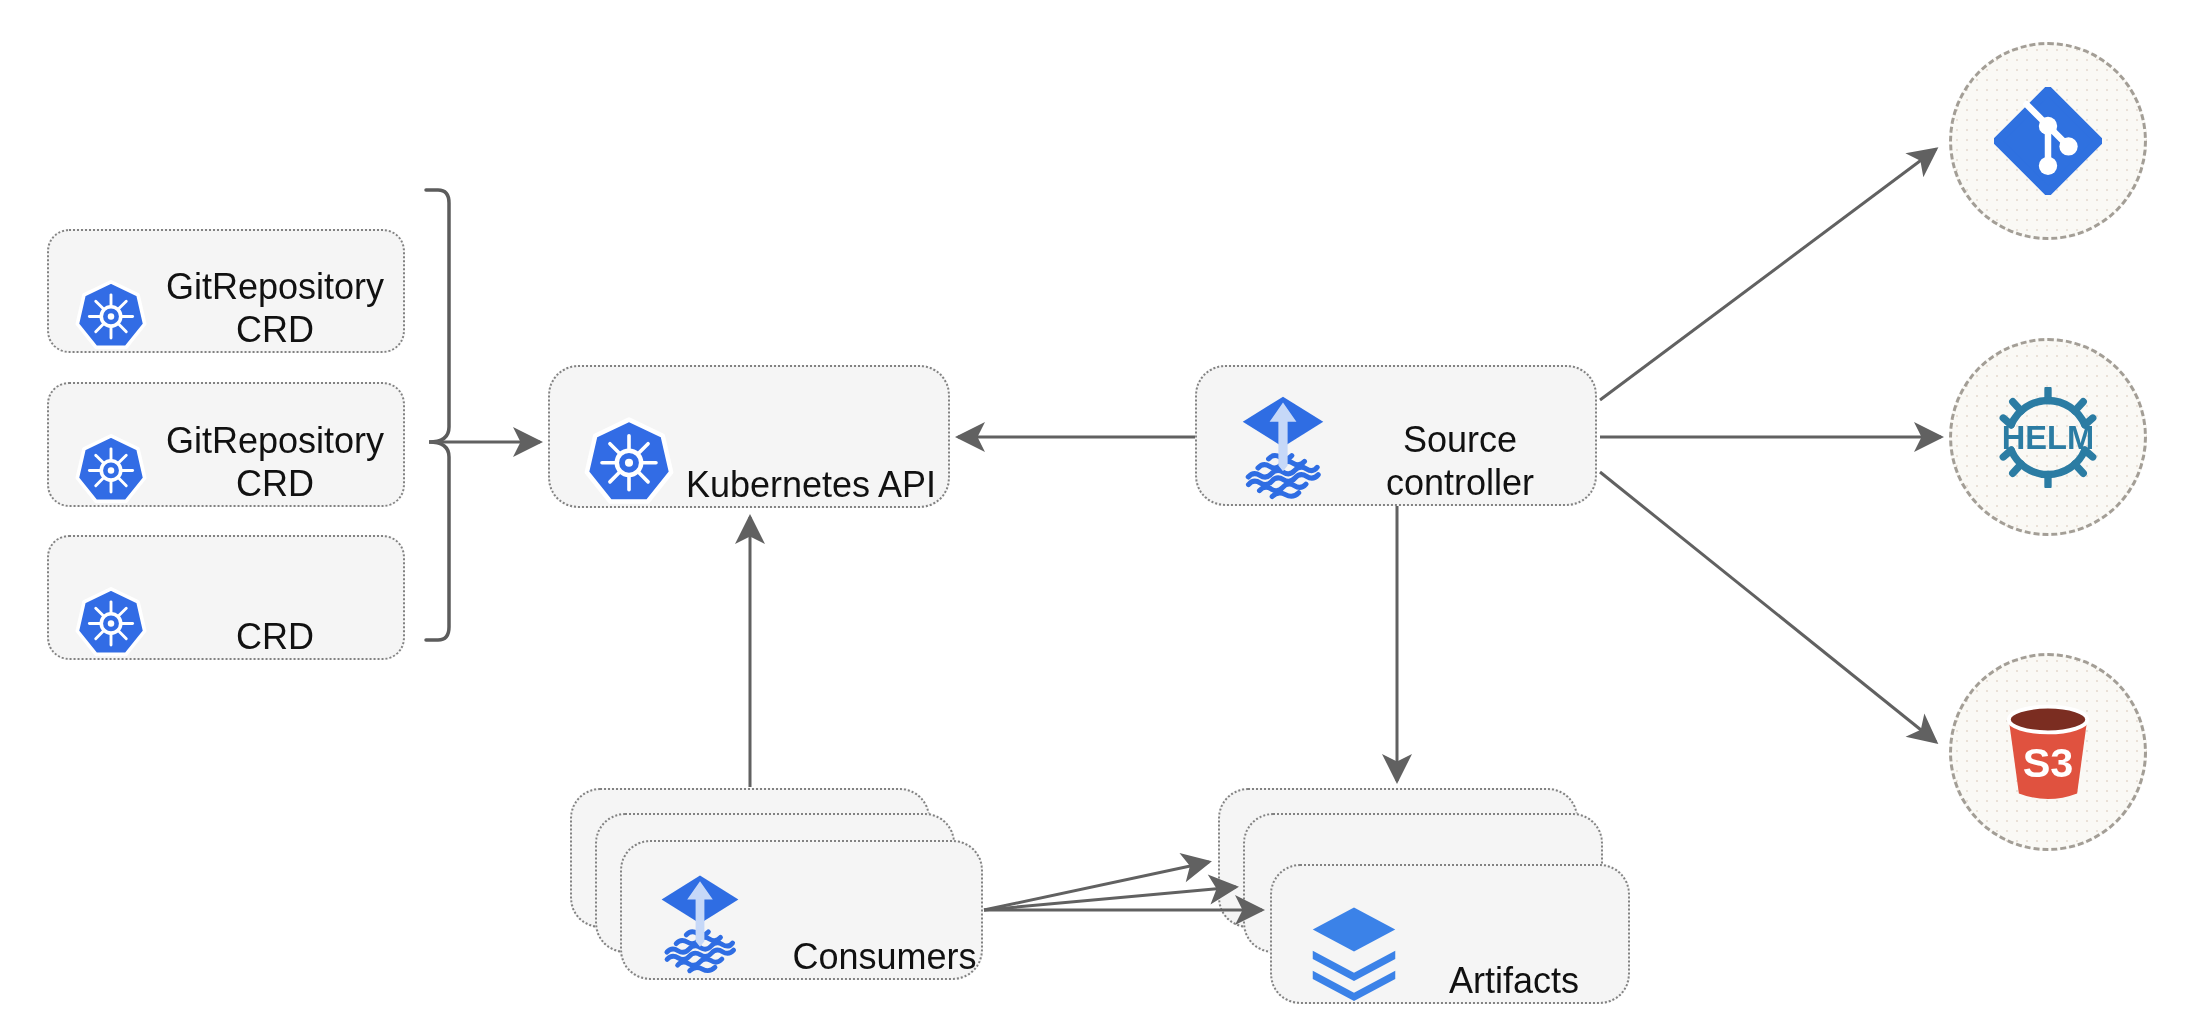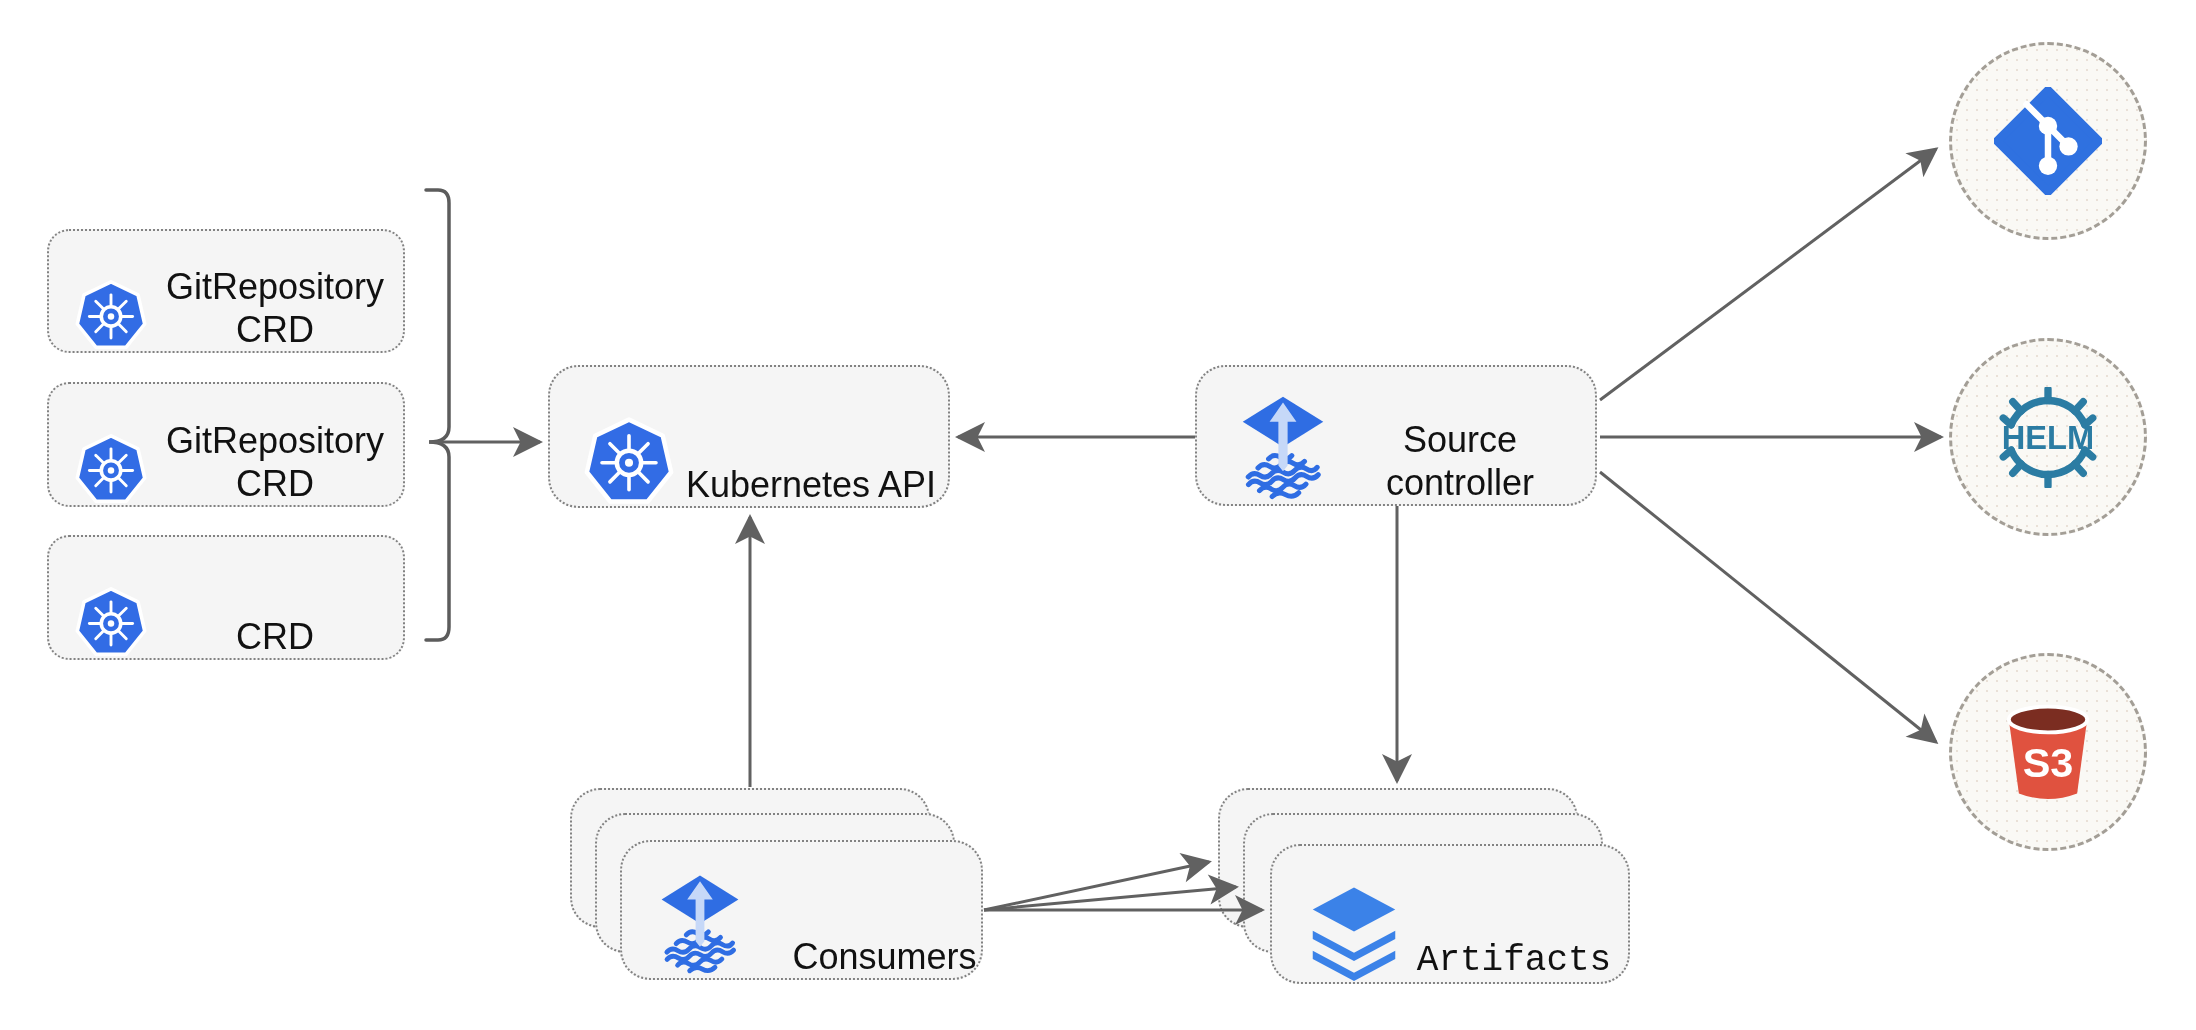--- a/index.html
+++ b/index.html
@@ -171,21 +171,21 @@
   <div class="stackbox" style="left:595px;top:813px;width:360px;height:140px;"></div>
   <div class="node big" style="left:620px;top:840px;width:363px;height:140px;gap:48px;">
     <svg class="icon" width="80" height="104" style="margin-left:38px;">
         <use href="#sym-flux"></use>
       </svg>
     <div class="txt">Consumers</div>
   </div>
 
   <div class="stackbox" style="left:1218px;top:788px;width:360px;height:140px;"></div>
   <div class="stackbox" style="left:1243px;top:813px;width:360px;height:140px;"></div>
-  <div class="node big" style="left:1270px;top:844px;width:360px;height:140px;font-family:Liberation Mono, monospace;">
+  <div class="node big" style="left:1270px;top:864px;width:360px;height:140px;">
     <svg class="icon" width="92" height="99" style="margin-left:36px;">
         <use href="#sym-layers"></use>
       </svg>
     <div class="txt">Artifacts</div>
   </div>
 
   <div class="circle" style="left:1949px;top:42px;">
     <svg class="icon" width="108" height="108">
         <use href="#sym-git"></use>
       </svg>

